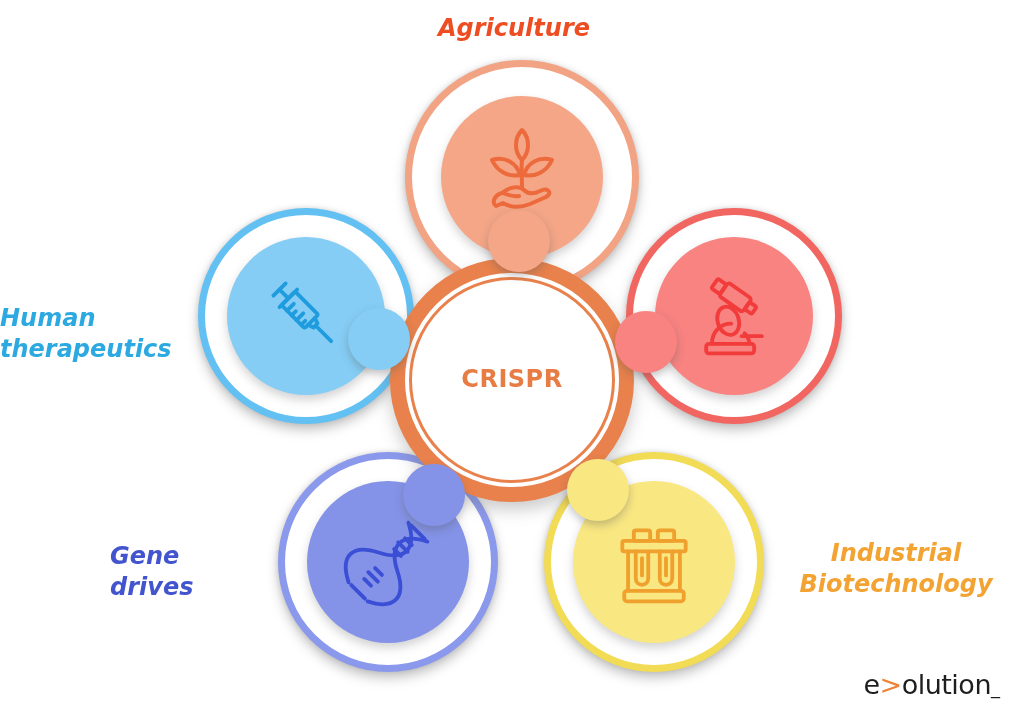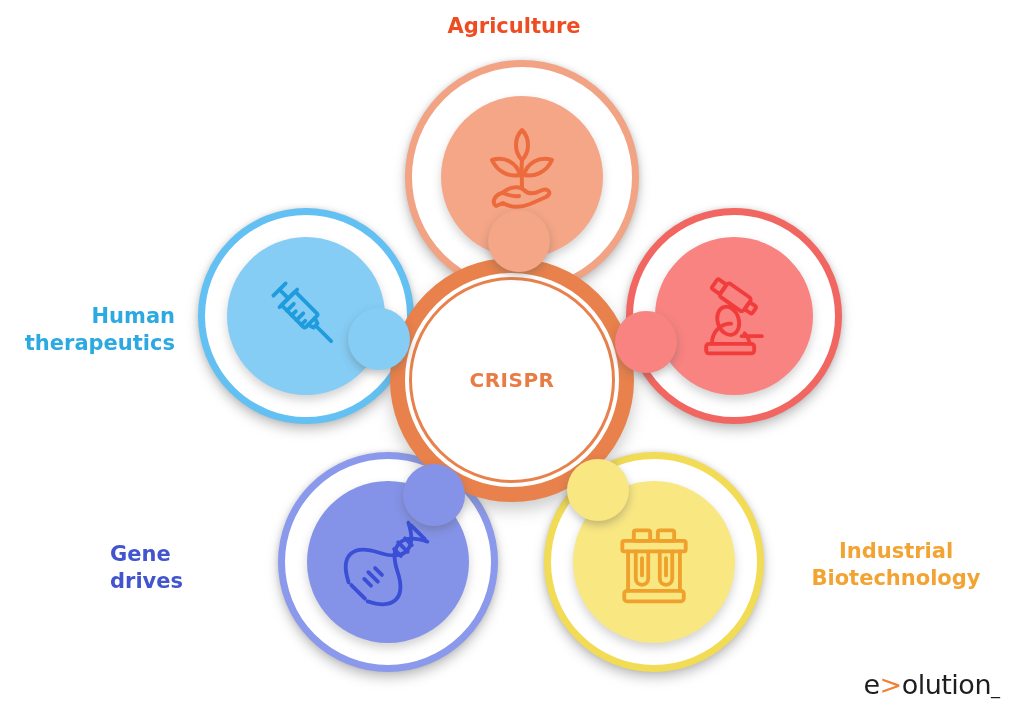--- a/index.html
+++ b/index.html
@@ -28,21 +28,21 @@
   }
   .center-inner-ring {
     position: absolute;
     inset: 4px;
     border-radius: 50%;
     border: 3px solid var(--center-ring, #E8814B);
   }
   .center-title {
     text-align: right;
     font-weight: bold;
-    font-size: 20px;
+    font-size: 24px;
     line-height: 1.4;
     letter-spacing: 0.5px;
     color: var(--center-text, #E87C45);
   }
 
   
   .node {
     position: absolute;
     border-radius: 50%;
     background: #ffffff;
@@ -86,29 +86,30 @@
   .tab-gene-drives { left: 403px; top: 464px; }
 
   
   .icon { color: var(--icon); }
   .icon svg { display: block; overflow: visible; }
 
   
   .node-label {
     position: absolute;
     font-weight: bold;
-    font-size: 21px;
+    font-size: 24px;
     line-height: 1.3;
     white-space: pre-line;
     color: var(--label);
     z-index: 4;
+    font-style: italic;
   }
   .label-agriculture { left: 364px; top: 13px; width: 300px; text-align: center; }
   .label-drug-discovery { left: 855px; top: 300px; width: 165px; text-align: left; }
-  .label-human-therapeutics { left: 0px; top: 303px; width: 175px; text-align: right; }
+  .label-human-therapeutics { left: 0px; top: 303px; width: 175px; }
   .label-industrial { left: 786px; top: 538px; width: 220px; text-align: center; }
   .label-gene-drives { left: 110px; top: 541px; width: 200px; }
 
   
   .logo {
     position: absolute;
     right: 24px; top: 669px;
     font-size: 27px;
     font-weight: normal;
     letter-spacing: -0.5px;

